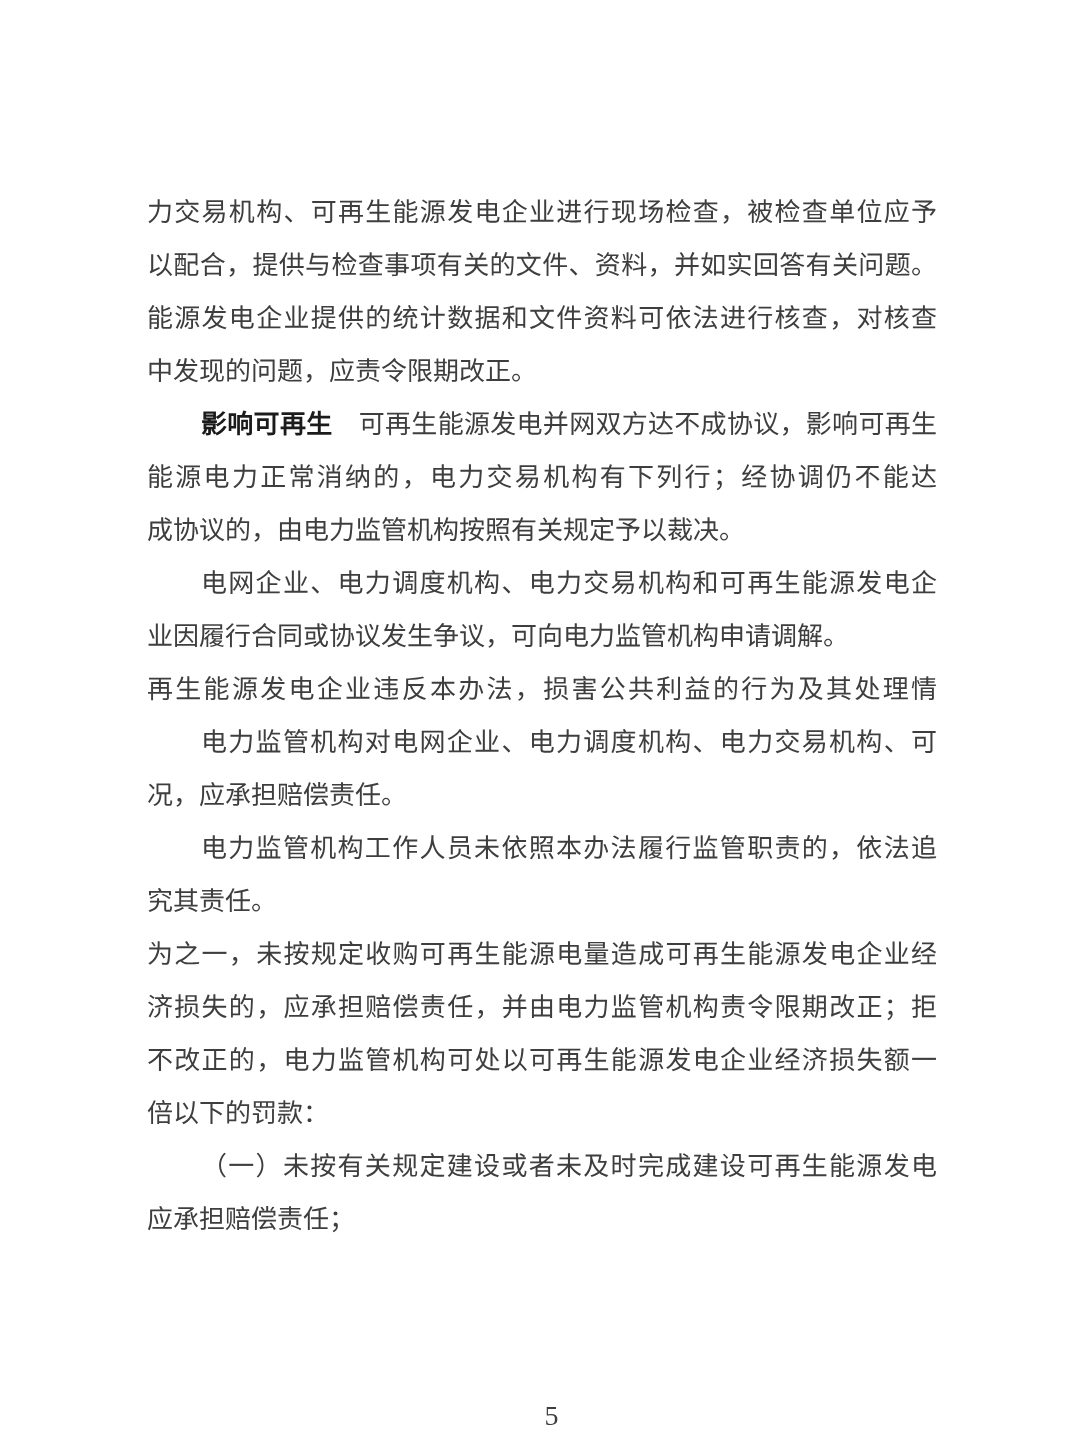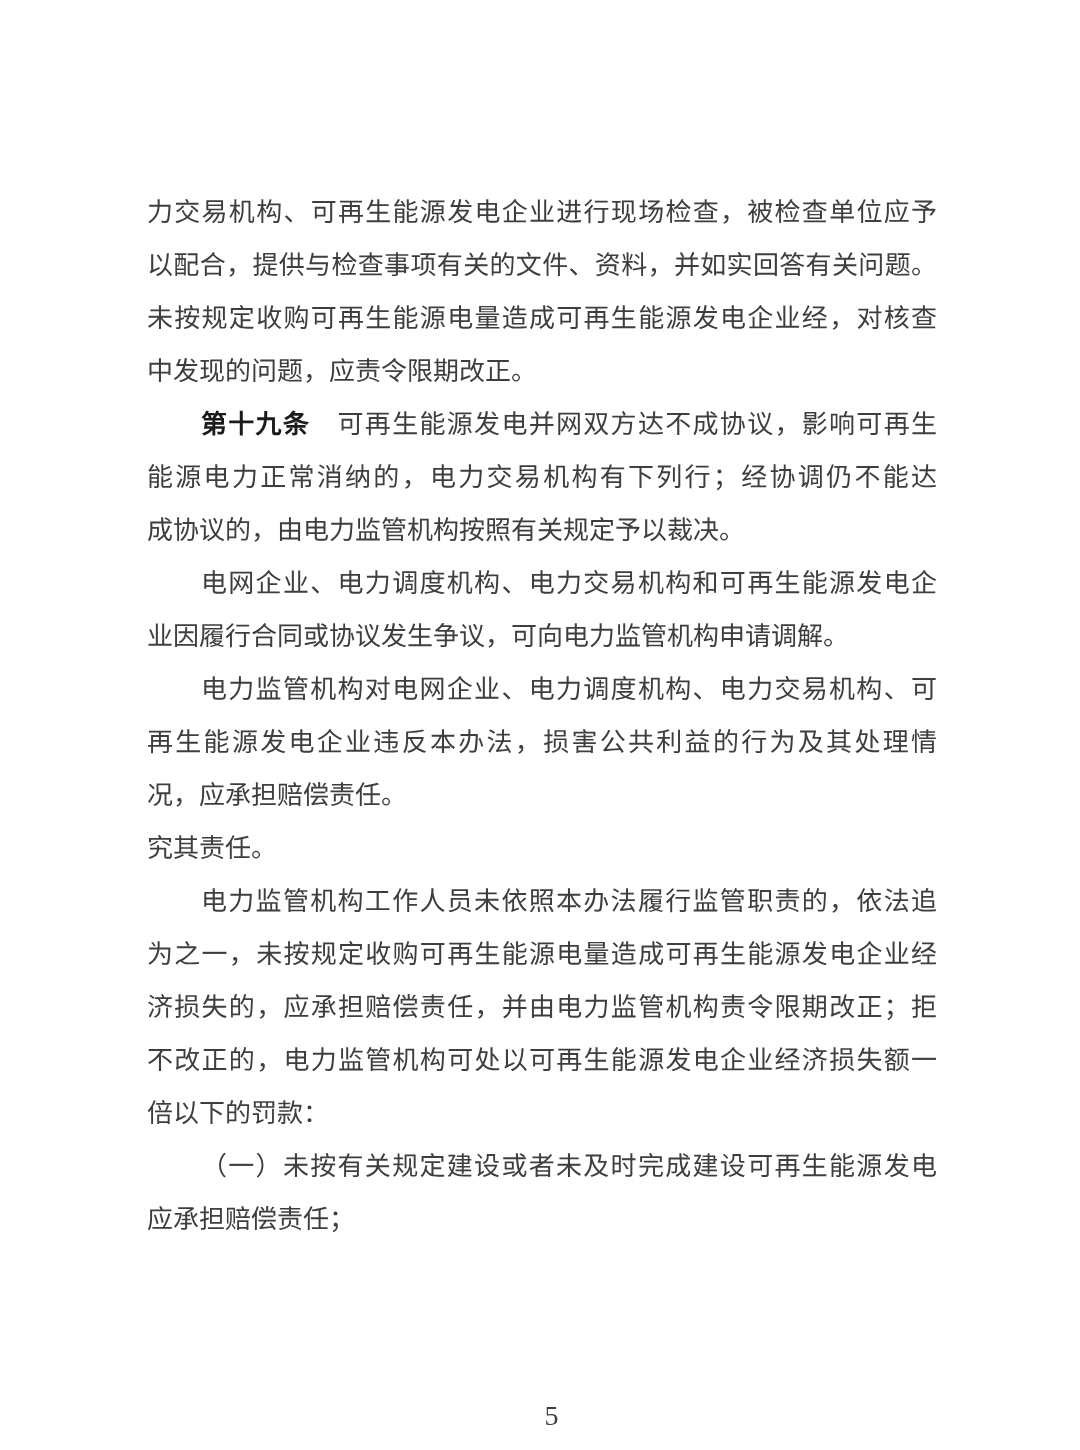--- a/index.html
+++ b/index.html
@@ -56,32 +56,32 @@
     font-family: "Liberation Serif", "DejaVu Serif", serif;
   }
 </style>
 </head>
 <body>
 
 <div class="page">
   <div class="doc-text">
       <div class="line">力交易机构、可再生能源发电企业进行现场检查，被检查单位应予</div>
       <div class="line">以配合，提供与检查事项有关的文件、资料，并如实回答有关问题。</div>
-      <div class="line">未按规定收购可再生能源电量造成可再生能源发电企业经，对核查</div>
+      <div class="line">能源发电企业提供的统计数据和文件资料可依法进行核查，对核查</div>
       <div class="line para-end">中发现的问题，应责令限期改正。</div>
-      <div class="line indent"><b class="article-no">第十九条</b>　可再生能源发电并网双方达不成协议，影响可再生</div>
+      <div class="line indent"><b class="article-no">影响可再生</b>　可再生能源发电并网双方达不成协议，影响可再生</div>
       <div class="line">能源电力正常消纳的，电力交易机构有下列行；经协调仍不能达</div>
       <div class="line para-end">成协议的，由电力监管机构按照有关规定予以裁决。</div>
       <div class="line indent">电网企业、电力调度机构、电力交易机构和可再生能源发电企</div>
       <div class="line para-end">业因履行合同或协议发生争议，可向电力监管机构申请调解。</div>
+      <div class="line">再生能源发电企业违反本办法，损害公共利益的行为及其处理情</div>
       <div class="line indent">电力监管机构对电网企业、电力调度机构、电力交易机构、可</div>
-      <div class="line">再生能源发电企业违反本办法，损害公共利益的行为及其处理情</div>
       <div class="line para-end">况，应承担赔偿责任。</div>
+      <div class="line indent">电力监管机构工作人员未依照本办法履行监管职责的，依法追</div>
       <div class="line para-end">究其责任。</div>
-      <div class="line indent">电力监管机构工作人员未依照本办法履行监管职责的，依法追</div>
       <div class="line">为之一，未按规定收购可再生能源电量造成可再生能源发电企业经</div>
       <div class="line">济损失的，应承担赔偿责任，并由电力监管机构责令限期改正；拒</div>
       <div class="line">不改正的，电力监管机构可处以可再生能源发电企业经济损失额一</div>
       <div class="line para-end">倍以下的罚款：</div>
       <div class="line indent">（一）未按有关规定建设或者未及时完成建设可再生能源发电</div>
       <div class="line para-end">应承担赔偿责任；</div>
     </div>
   <div class="page-footer">
     <span class="page-number">5</span>
   </div>

